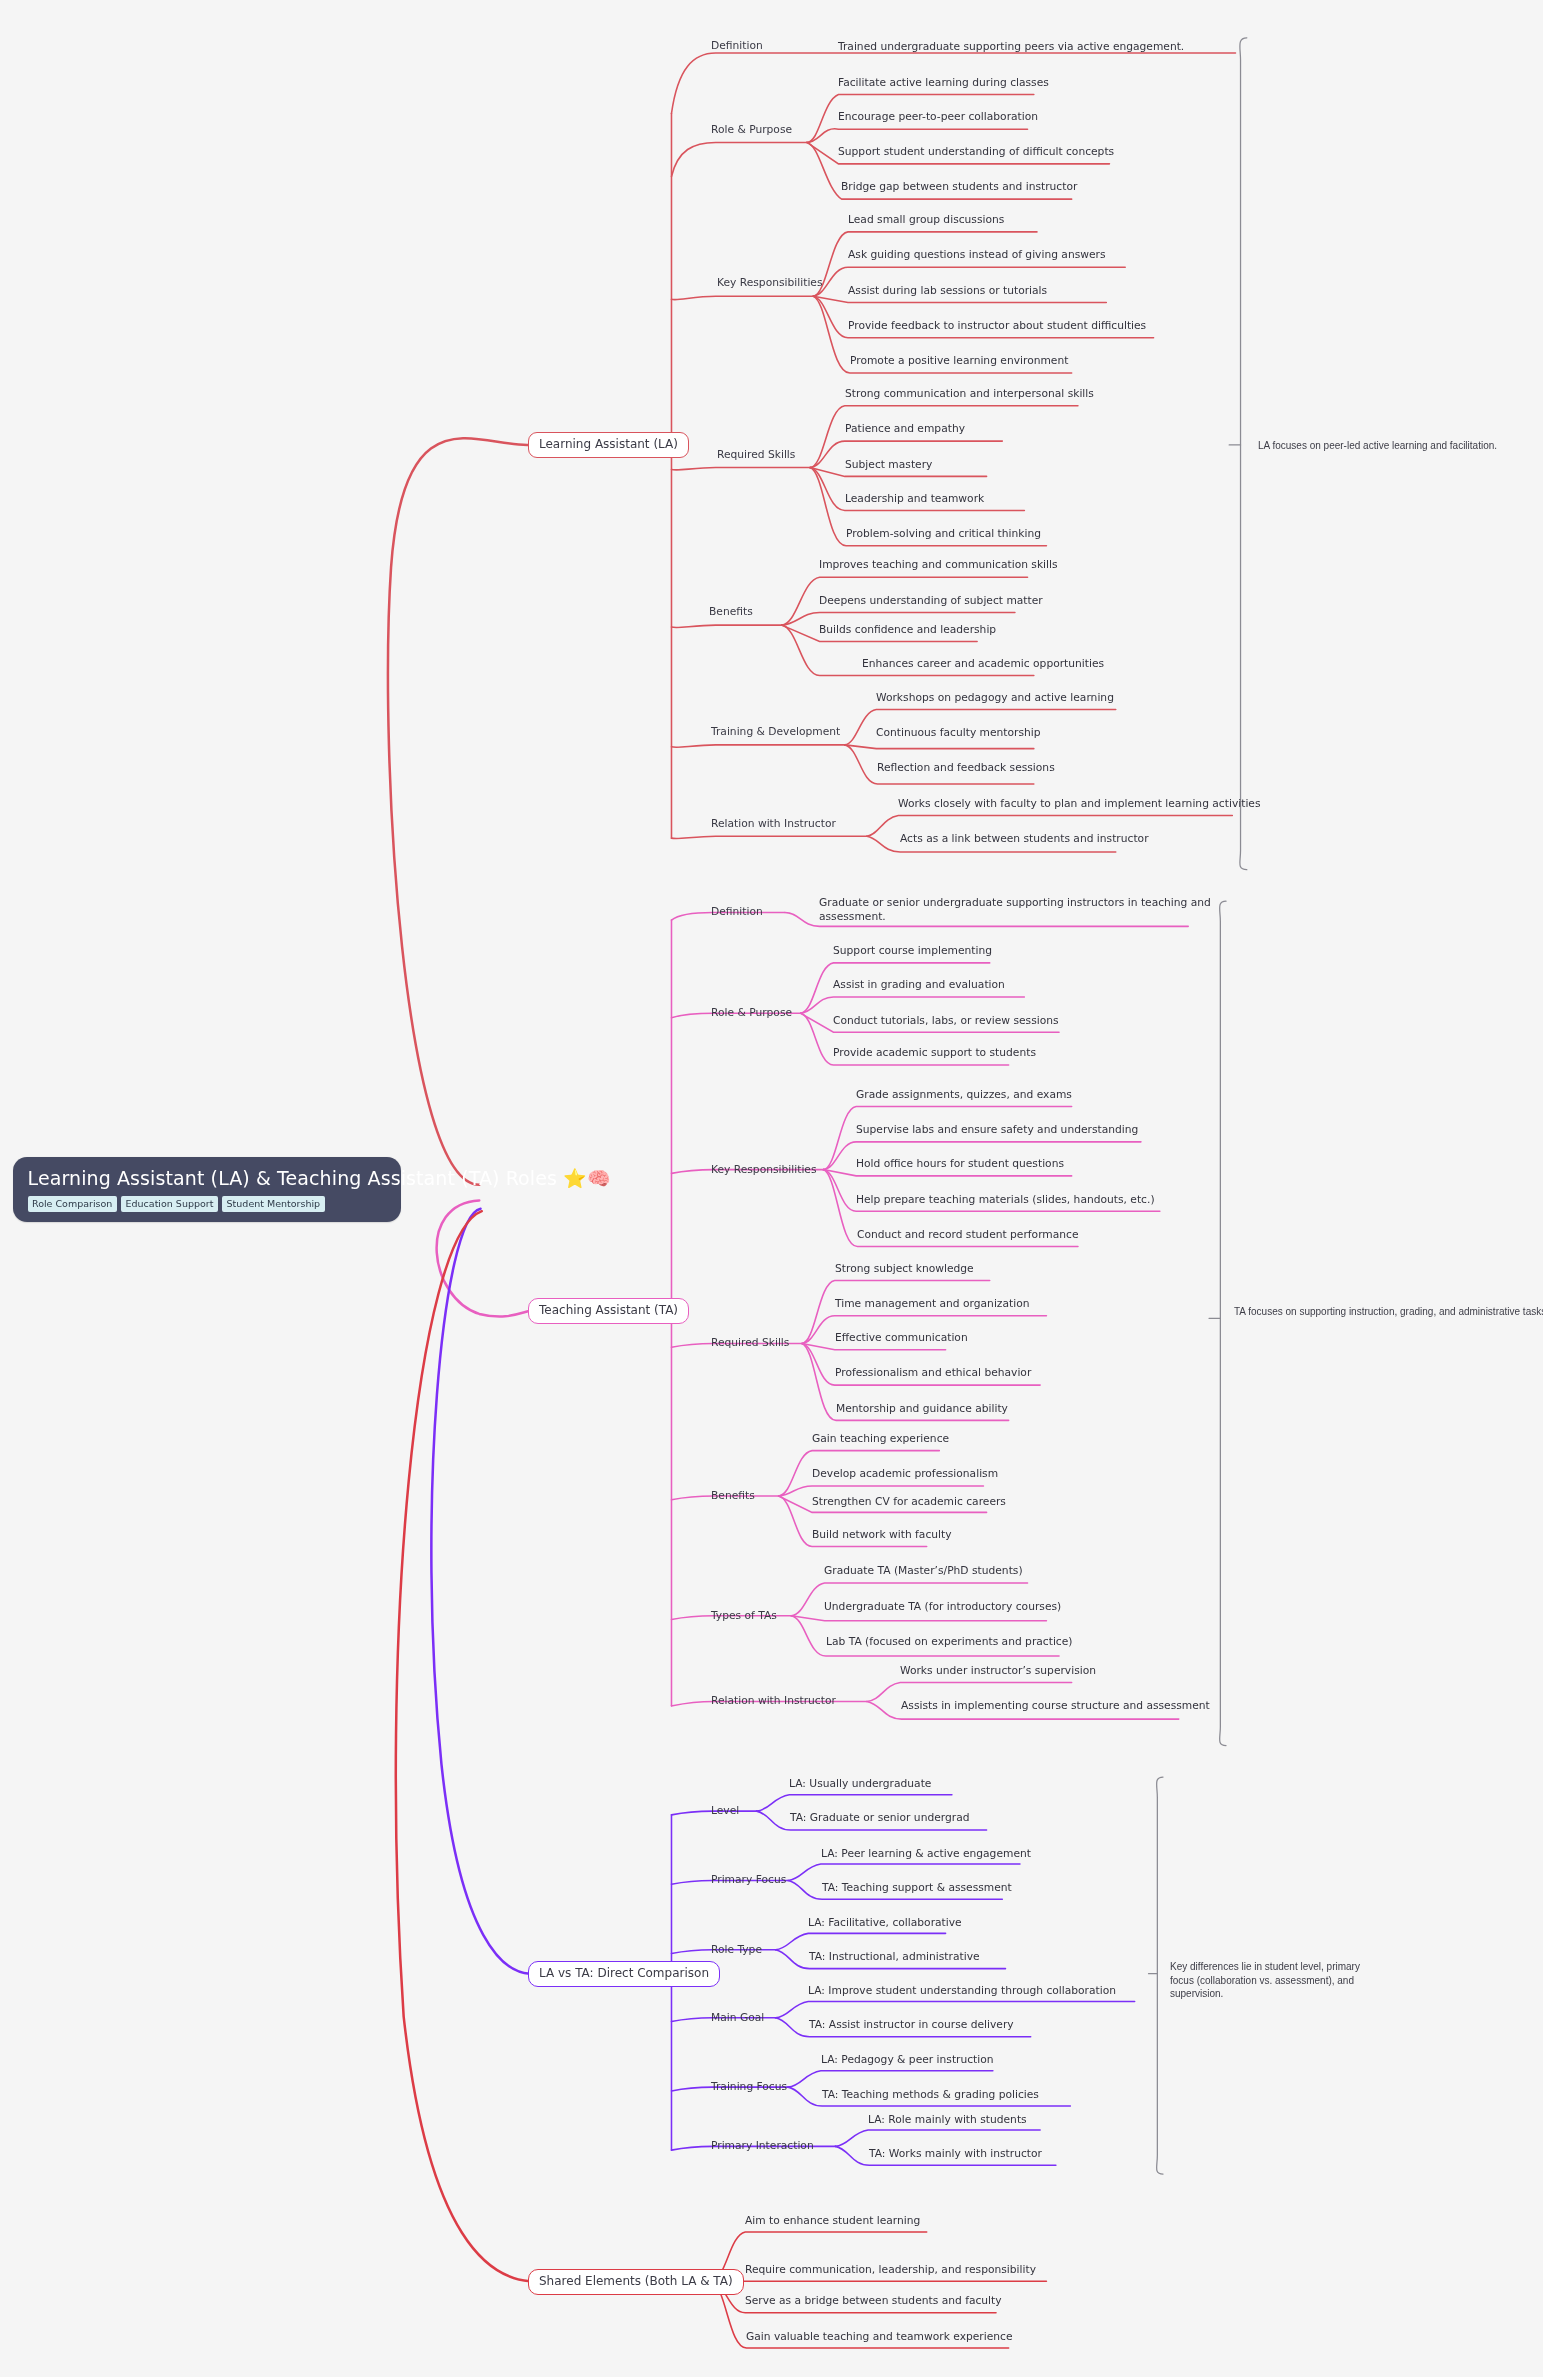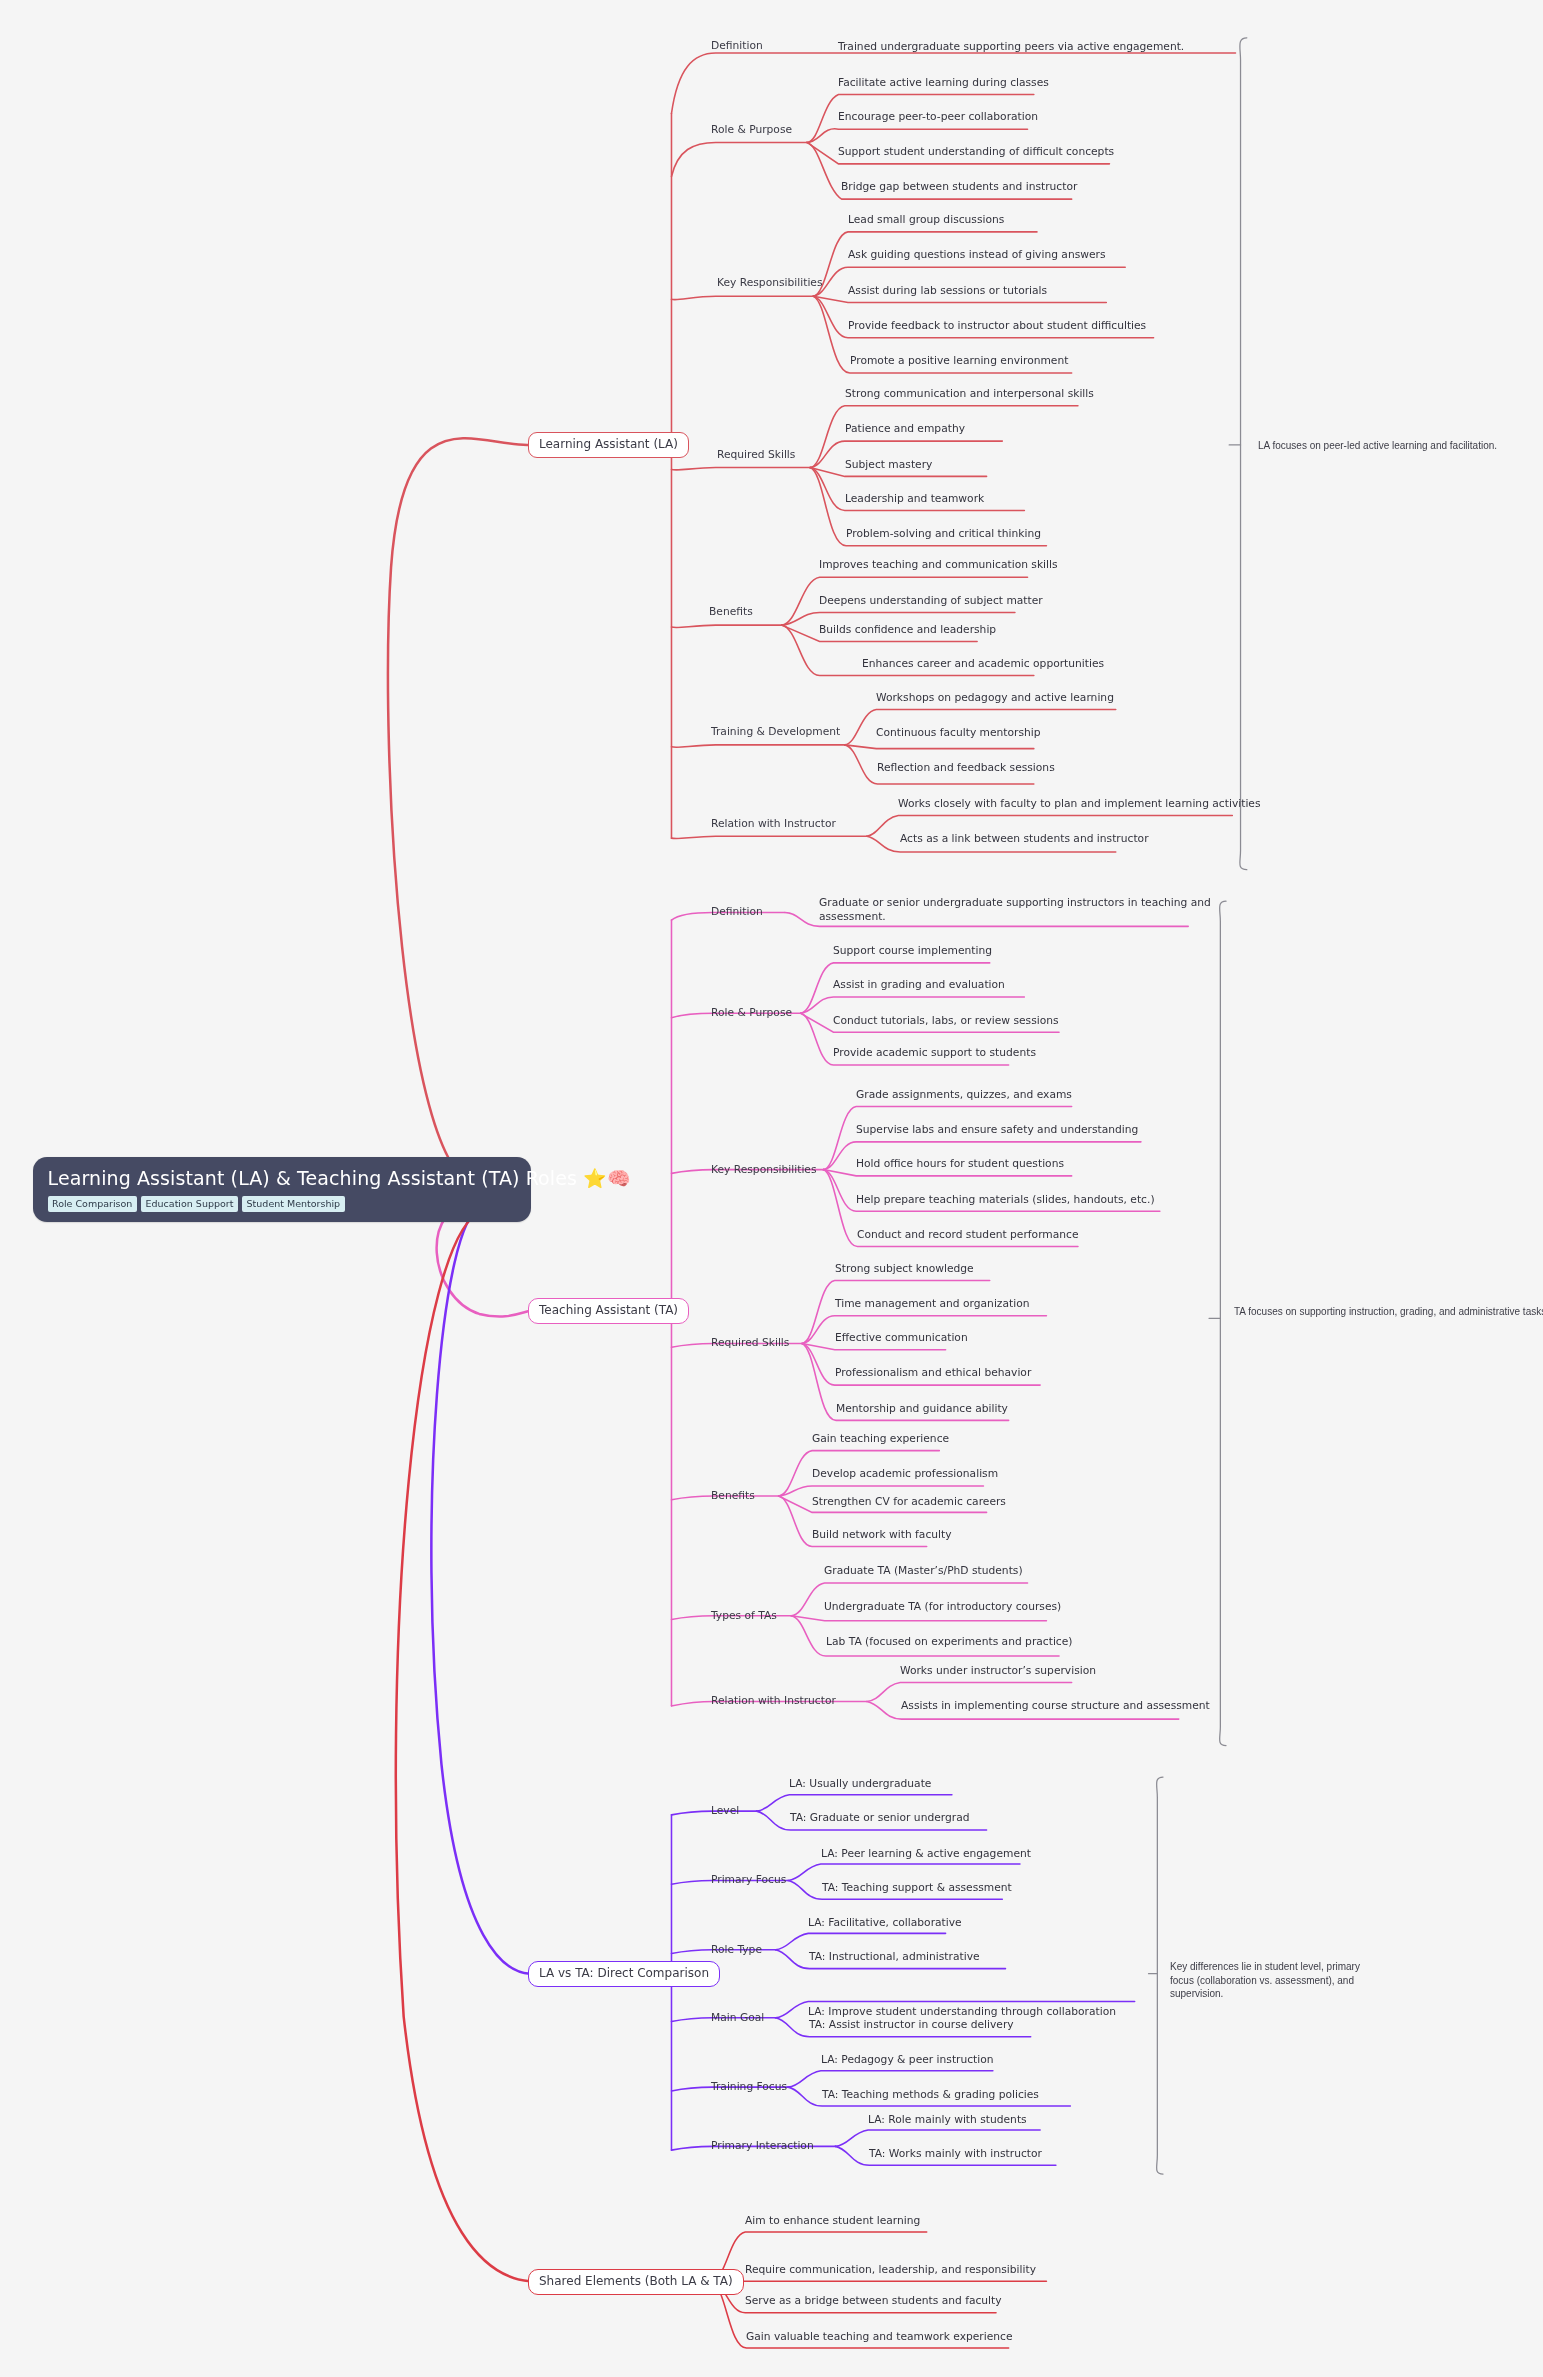--- a/index.html
+++ b/index.html
@@ -216,21 +216,21 @@
       <path d="M1845 2820 C 1830 2820, 1836 2834, 1836 2852 L1836 3420 C 1836 3438, 1830 3450, 1845 3450" stroke="#8b8b93" stroke-width="2"></path>
       <path d="M1822 3132 L1836 3132" stroke="#8b8b93" stroke-width="2"></path>
 
       <path d="M1128 3620 C 1152 3618, 1156 3548, 1182 3542 L1470 3542" stroke="#dc3c46" stroke-width="2.5"></path>
       <path d="M1128 3620 L1182 3620 L1660 3620" stroke="#dc3c46" stroke-width="2.5"></path>
       <path d="M1128 3620 C 1152 3624, 1156 3670, 1182 3670 L1580 3670" stroke="#dc3c46" stroke-width="2.5"></path>
       <path d="M1128 3620 C 1152 3628, 1156 3726, 1184 3726 L1600 3726" stroke="#dc3c46" stroke-width="2.5"></path>
     </g>
   </svg>
 
-  <div class="root-node" style="left:12.6px;top:1157px;width:498px;margin-left:20px;">
+  <div class="root-node" style="left:12.6px;top:1157px;width:388px;">
     <div class="root-title">Learning Assistant (LA) &amp; Teaching Assistant (TA) Roles ⭐🧠</div>
     <div class="root-tags">
       <span class="root-tag">Role Comparison</span>
       <span class="root-tag">Education Support</span>
       <span class="root-tag">Student Mentorship</span>
     </div>
   </div>
 
   <div class="branch-node c-la" style="left:528px;top:432px;border-radius:9px;">
     <span>Learning Assistant (LA)</span>
@@ -330,21 +330,21 @@
 
   <div class="topic" style="left:711px;top:1874px;">Primary Focus</div>
   <div class="leaf" style="left:821px;top:1847px;">LA: Peer learning &amp; active engagement</div>
   <div class="leaf" style="left:822px;top:1881px;">TA: Teaching support &amp; assessment</div>
 
   <div class="topic" style="left:711px;top:1944px;">Role Type</div>
   <div class="leaf" style="left:808px;top:1916px;">LA: Facilitative, collaborative</div>
   <div class="leaf" style="left:809px;top:1950px;">TA: Instructional, administrative</div>
 
   <div class="topic" style="left:711px;top:2012px;">Main Goal</div>
-  <div class="leaf" style="left:808px;top:1984px;margin-top:21px;">LA: Improve student understanding through collaboration</div>
+  <div class="leaf" style="left:808px;top:1984px;">LA: Improve student understanding through collaboration</div>
   <div class="leaf" style="left:809px;top:2018px;">TA: Assist instructor in course delivery</div>
 
   <div class="topic" style="left:711px;top:2081px;">Training Focus</div>
   <div class="leaf" style="left:821px;top:2053px;">LA: Pedagogy &amp; peer instruction</div>
   <div class="leaf" style="left:822px;top:2088px;">TA: Teaching methods &amp; grading policies</div>
 
   <div class="topic" style="left:711px;top:2140px;">Primary Interaction</div>
   <div class="leaf" style="left:868px;top:2113px;">LA: Role mainly with students</div>
   <div class="leaf" style="left:869px;top:2147px;">TA: Works mainly with instructor</div>
 

